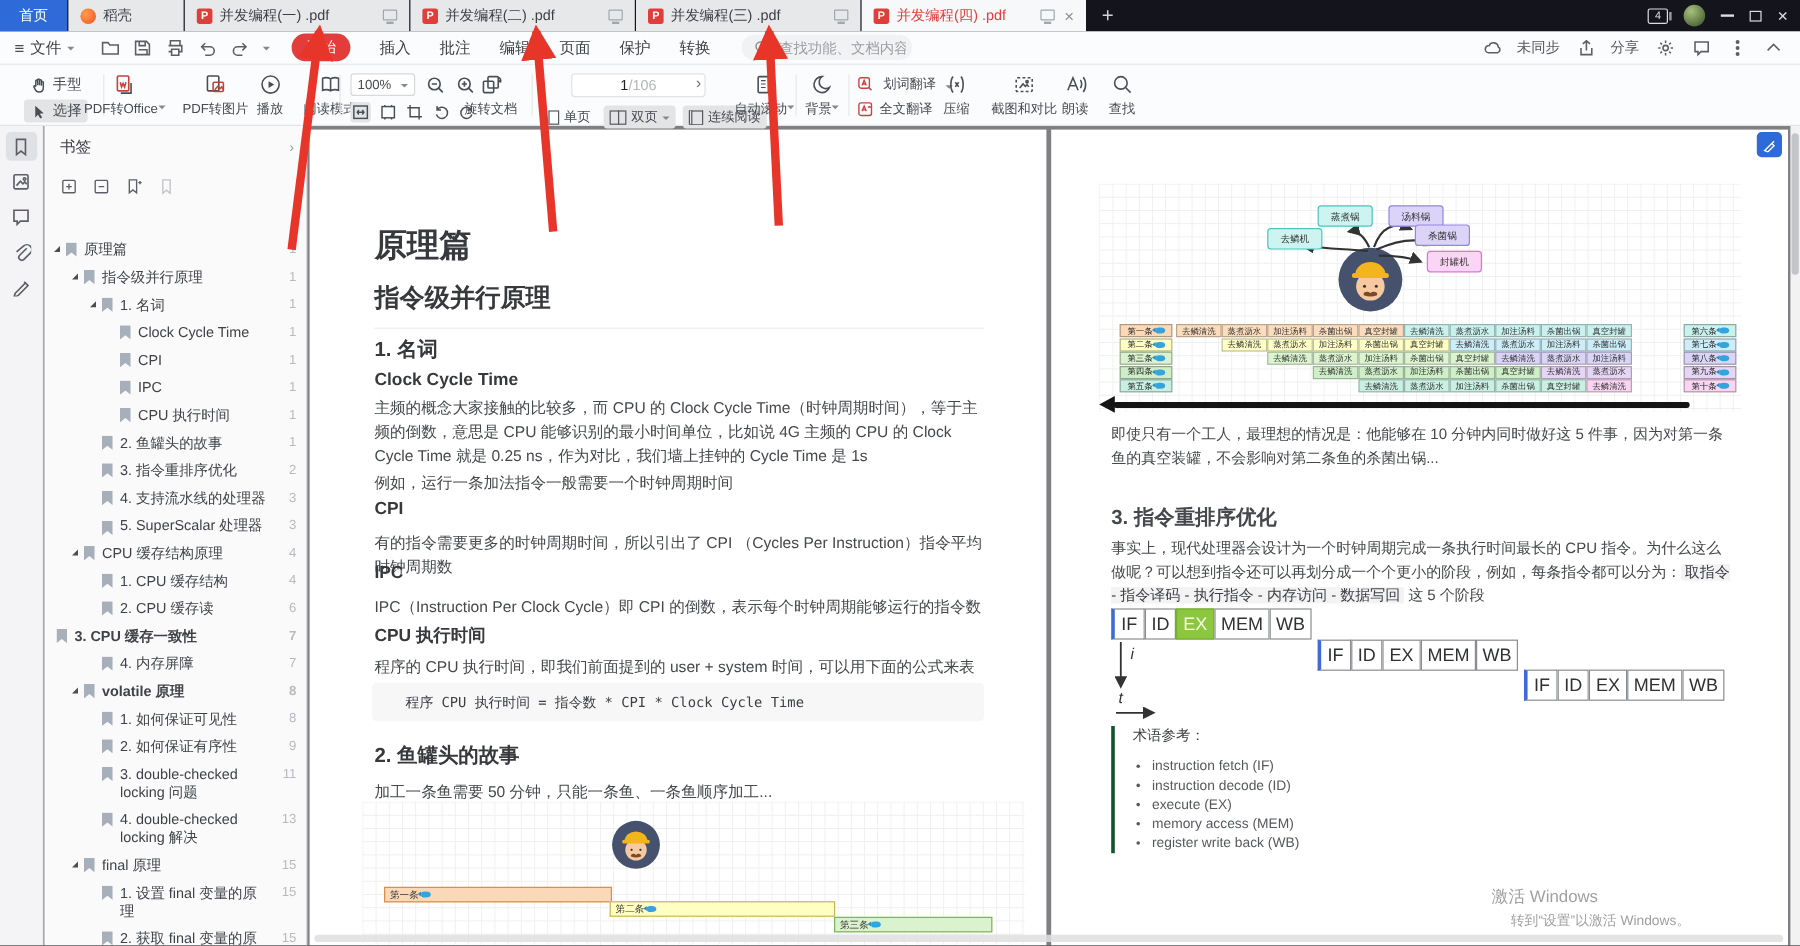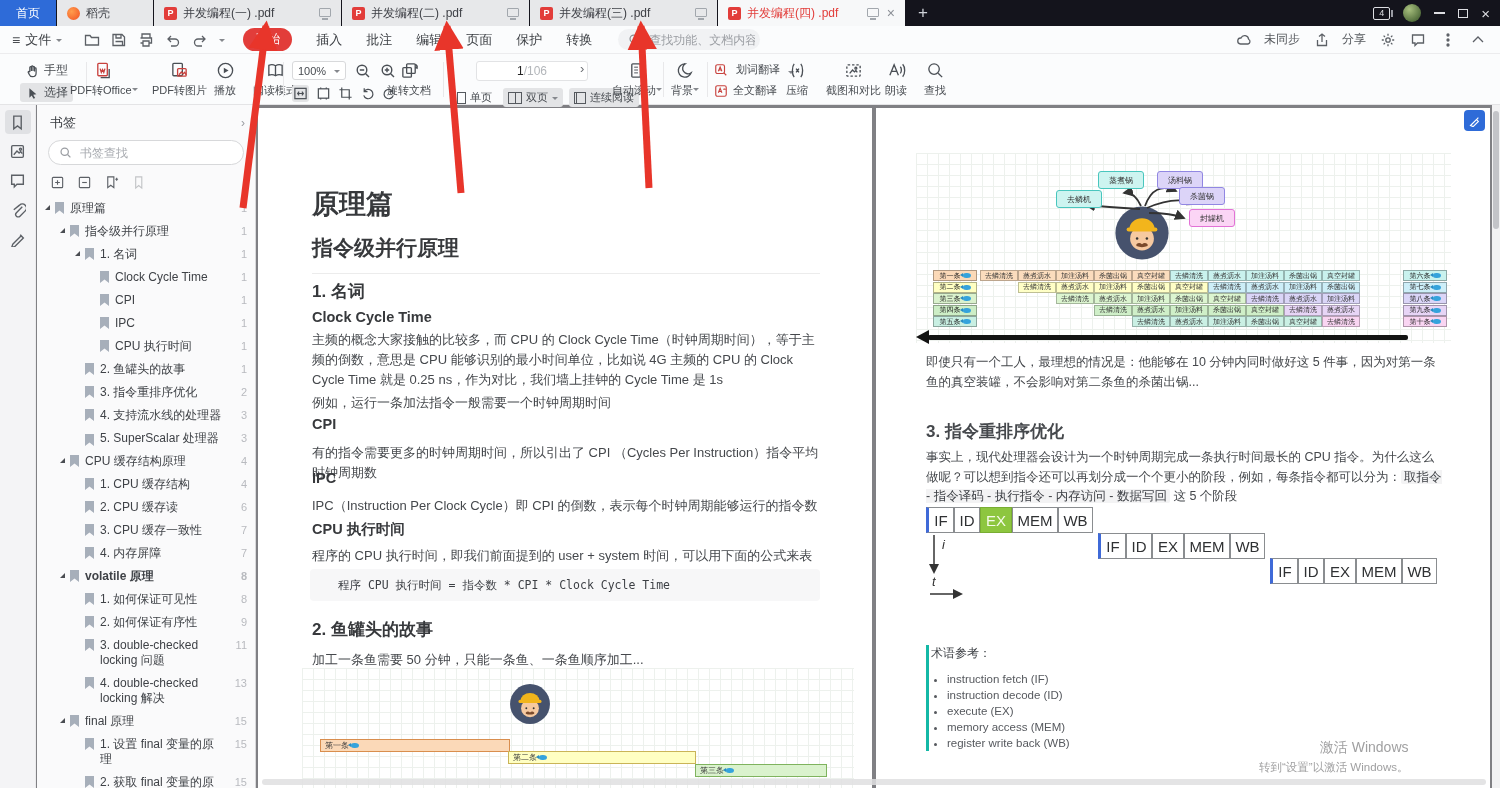--- a/index.html
+++ b/index.html
@@ -139,26 +139,26 @@
   .bigarrow{position:absolute;left:52px;top:227px;width:480px;height:5px;background:#141414;border-radius:2px;z-index:3;}
   .bigarrow::before{content:"";position:absolute;left:-12px;top:-5px;border-right:13px solid #141414;
                     border-top:7px solid transparent;border-bottom:7px solid transparent;}
   .pr-text{position:absolute;left:50px;width:520px;color:#45484c;}
   .pcell{position:absolute;height:26px;border:1px solid #8a8d90;background:#fff;color:#2f3133;
          display:flex;align-items:center;justify-content:center;font-size:15px;z-index:3;}
   .pfirst{border-left:3px solid #3f6ad8;}
   .pgreen{background:var(--green,#8dc63f);color:#f4fbe8;border-color:#79ad33;}
   .chip{background:#f3f3f4;border-radius:2px;padding:0 3px;color:#3c3f44;}
   .bseg{font-weight:bold;color:#2d2f32;}
-  .bquote{position:absolute;left:50px;top:497px;width:470px;border-left:3px solid #14b8a6;padding-left:2px;color:#56595e;margin-top:40px;}
+  .bquote{position:absolute;left:50px;top:497px;width:470px;border-left:3px solid #14532d;padding-left:15px;color:#56595e;}
   .bq-title{font-size:12px;color:#3d4045;margin-bottom:9px;}
   .bquote ul{margin:0;padding-left:16px;}
   .bquote li{font-size:11.5px;line-height:16px;color:#56595e;}
 
-  .watermark{position:absolute;left:1243px;top:739px;z-index:30;color:rgba(100,100,102,.62);pointer-events:none;text-align:right;}
+  .watermark{position:absolute;left:1243px;top:739px;z-index:30;color:rgba(100,100,102,.62);pointer-events:none;}
   .wm1{font-size:14px;}
   .wm2{font-size:11.5px;margin-top:3px;margin-left:16px;}
 
   .floatbtn{position:absolute;left:1464px;top:110px;width:21px;height:21px;background:#2e6bd8;border-radius:4px;
             z-index:20;display:flex;align-items:center;justify-content:center;}
   .floatbtn svg{width:12px;height:12px;stroke:#fff;stroke-width:1.5;fill:none;}
   .vscroll{position:absolute;right:0;top:105px;width:8px;height:683px;background:#f2f2f3;z-index:15;}
   .vthumb{position:absolute;left:1px;top:6px;width:6px;height:118px;background:#c3c4c8;border-radius:3px;}
   .hscroll{position:absolute;left:262px;top:779px;width:1224px;height:6px;background:#dfdfe1;border-radius:3px;z-index:15;opacity:.85;}
   .overlay{position:absolute;left:0;top:0;z-index:50;pointer-events:none;}
@@ -490,27 +490,20 @@
           <path d="M3.5 13.5l8-8 2 2-8 8-3 1z M10.5 4.5l2 2"></path>
         </svg>
     </div>
   </div>
 
   <div class="sidepanel">
     <div class="sp-head">
       <span>书签</span>
       <span class="chev">›</span>
     </div>
-    <div class="sp-search">
-      <svg viewBox="0 0 16 16">
-          <circle cx="7" cy="7" r="4.5"></circle>
-          <path d="M10.5 10.5L14 14"></path>
-        </svg>
-      <input placeholder="书签查找" style="">
-    </div>
     <div class="sp-tools">
       <svg viewBox="0 0 16 16">
           <rect x="2.5" y="2.5" width="11" height="11" rx="1"></rect>
           <path d="M8 5.5v5 M5.5 8h5"></path>
         </svg>
       <svg viewBox="0 0 16 16">
           <rect x="2.5" y="2.5" width="11" height="11" rx="1"></rect>
           <path d="M5.5 8h5"></path>
         </svg>
       <svg viewBox="0 0 16 16">
@@ -601,21 +594,21 @@
           <span class="bmk"></span>
           <span class="tlabel">1. CPU 缓存结构</span>
           <span class="tpage">4</span>
         </div>
         <div class="trow" style="padding-left: 38px;">
           <span class="caret" style="visibility: hidden;"></span>
           <span class="bmk"></span>
           <span class="tlabel">2. CPU 缓存读</span>
           <span class="tpage">6</span>
         </div>
-        <div class="trow" style="padding-left: 38px;">
+        <div class="trow" style=" font-weight: bold;">
           <span class="caret" style="visibility: hidden;"></span>
           <span class="bmk"></span>
           <span class="tlabel">3. CPU 缓存一致性</span>
           <span class="tpage">7</span>
         </div>
         <div class="trow" style="padding-left: 38px;">
           <span class="caret" style="visibility: hidden;"></span>
           <span class="bmk"></span>
           <span class="tlabel">4. 内存屏障</span>
           <span class="tpage">7</span>

